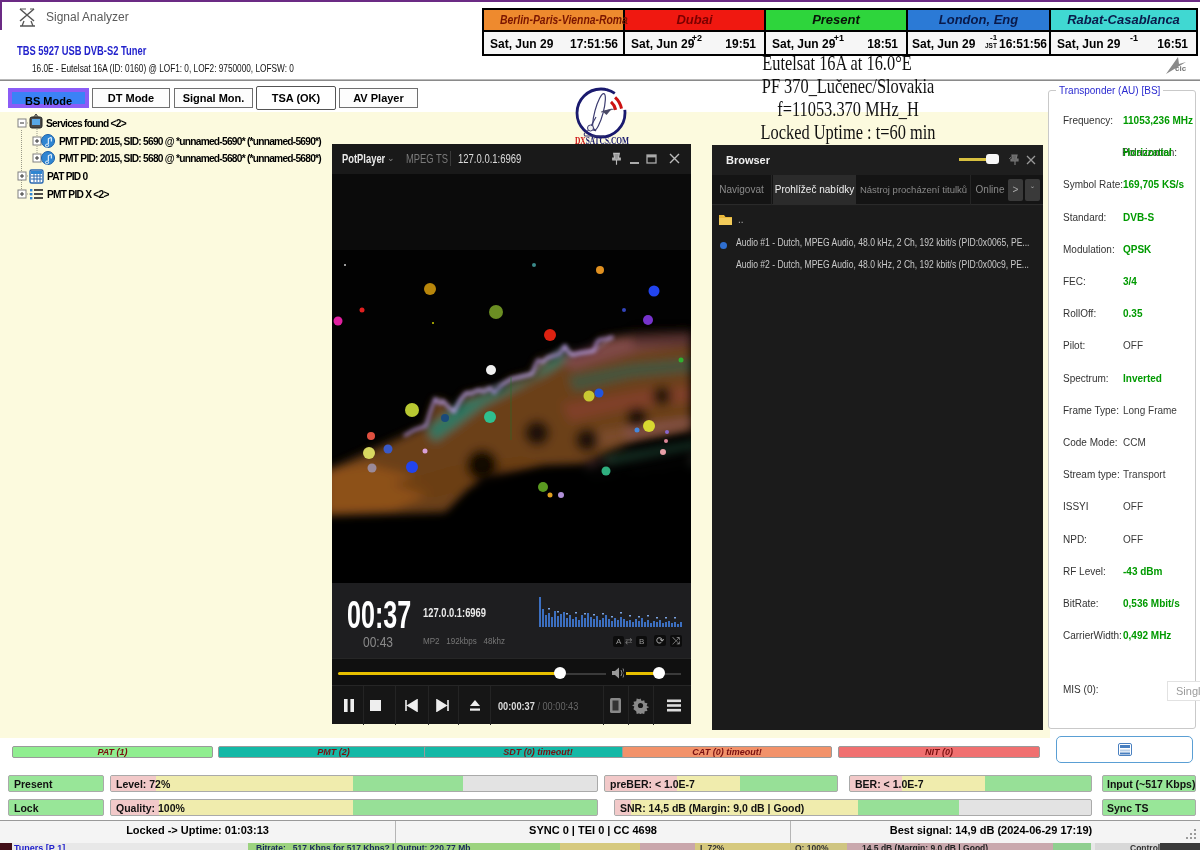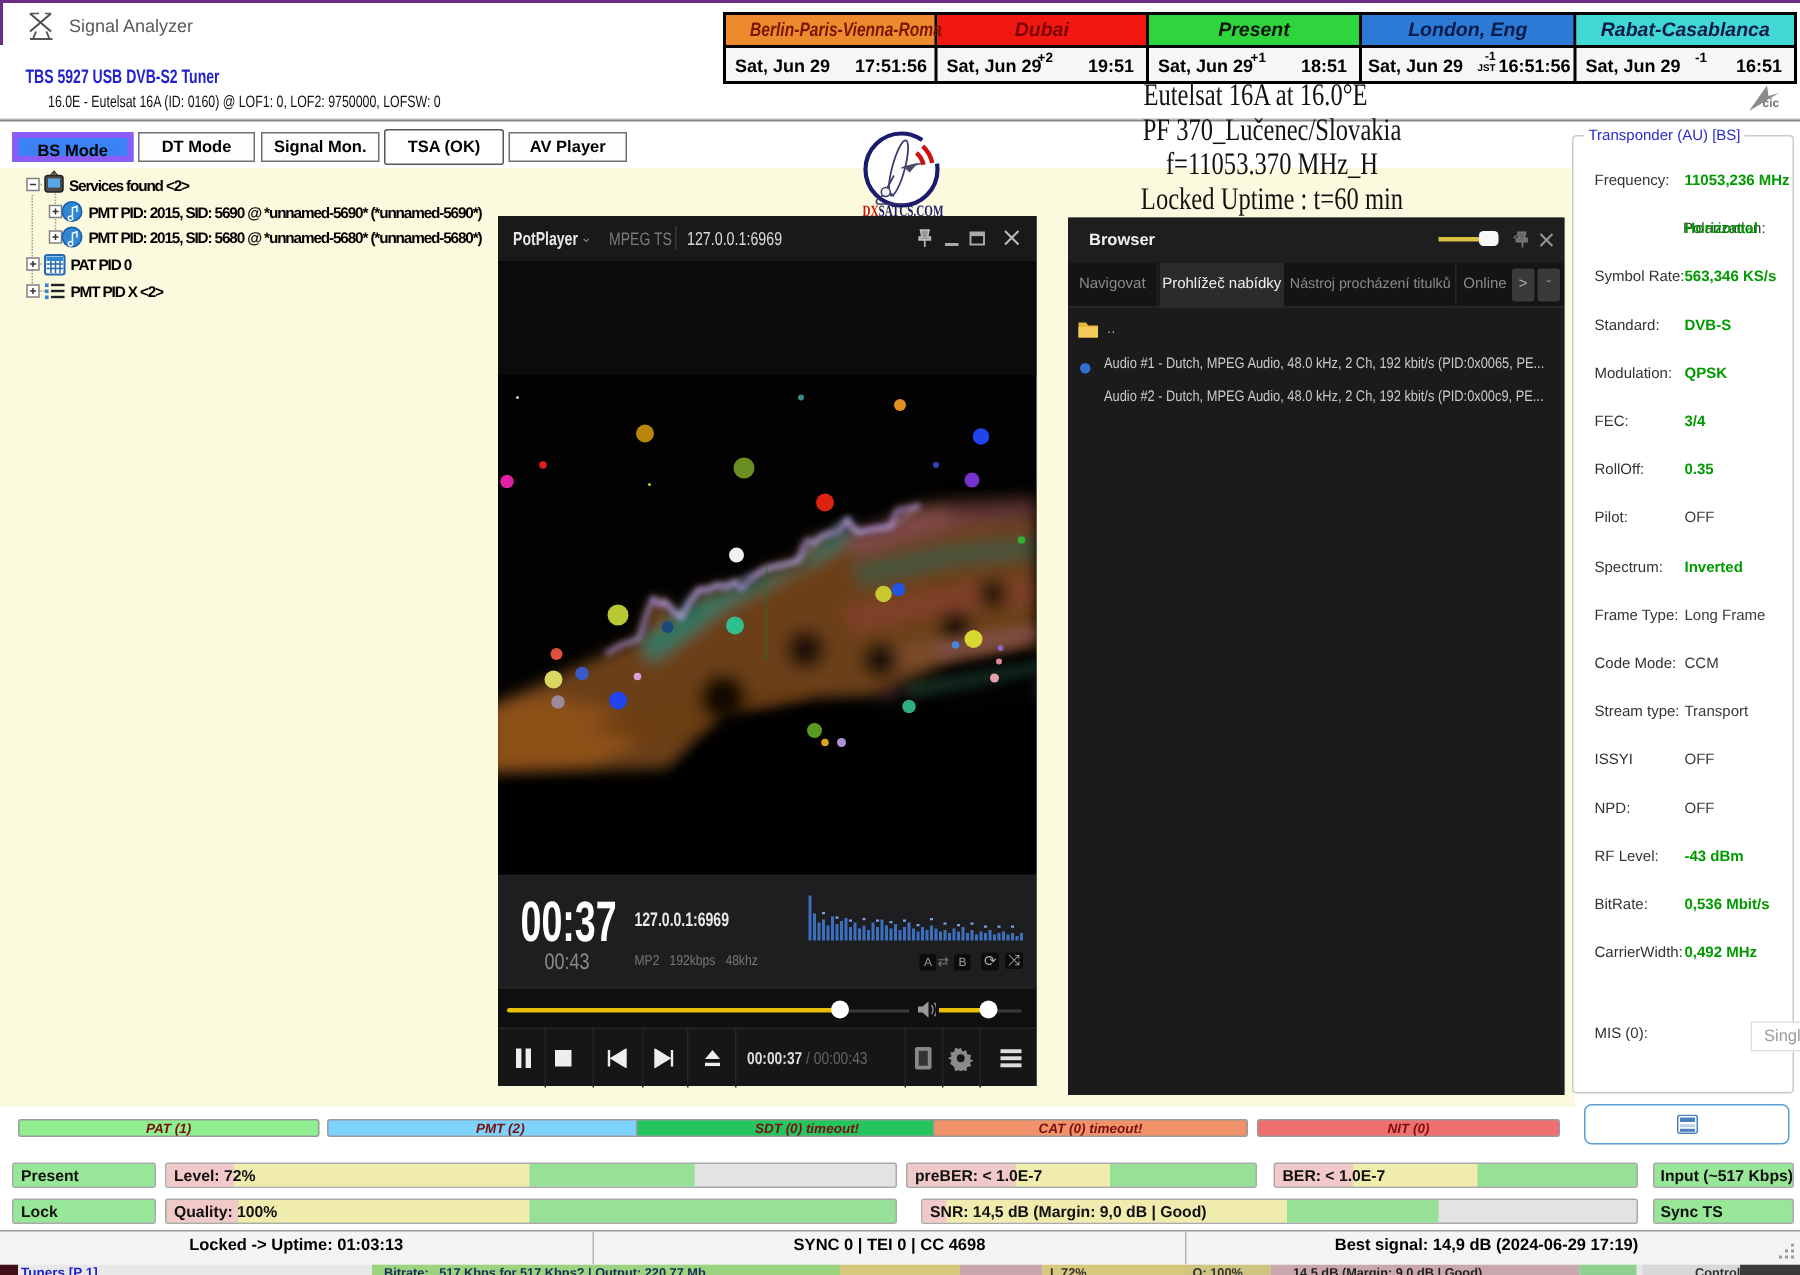--- a/index.html
+++ b/index.html
@@ -466,21 +466,21 @@
   </div>
 </div>
 
 <div class="abs" style="left:1048px;top:90px;width:148px;height:639px;border:1px solid #c9c9c9;border-radius:3px;background:#fff;"></div>
 <div class="abs" style="left:1056px;top:85px;font-size:10px;color:#2a2ad0;background:#fff;padding:0 3px;">Transponder (AU) [BS]</div>
 <div class="abs" style="left:1063px;top:115px;font-size:10px;color:#333;">Frequency:</div>
 <div class="abs" style="left:1123px;top:115px;font-size:10px;color:#009a00;font-weight:bold;">11053,236 MHz</div>
 <div class="abs" style="left:1122px;top:147px;font-size:10px;color:#333;">Polarization:</div>
 <div class="abs" style="left:1123px;top:147px;font-size:10px;color:#009a00;font-weight:bold;">Horizontal</div>
 <div class="abs" style="left:1063px;top:179px;font-size:10px;color:#333;">Symbol Rate:</div>
-<div class="abs" style="left:1123px;top:179px;font-size:10px;color:#009a00;font-weight:bold;">563,346 KS/s</div>
+<div class="abs" style="left:1123px;top:179px;font-size:10px;color:#009a00;font-weight:bold;">169,705 KS/s</div>
 <div class="abs" style="left:1063px;top:212px;font-size:10px;color:#333;">Standard:</div>
 <div class="abs" style="left:1123px;top:212px;font-size:10px;color:#009a00;font-weight:bold;">DVB-S</div>
 <div class="abs" style="left:1063px;top:244px;font-size:10px;color:#333;">Modulation:</div>
 <div class="abs" style="left:1123px;top:244px;font-size:10px;color:#009a00;font-weight:bold;">QPSK</div>
 <div class="abs" style="left:1063px;top:276px;font-size:10px;color:#333;">FEC:</div>
 <div class="abs" style="left:1123px;top:276px;font-size:10px;color:#009a00;font-weight:bold;">3/4</div>
 <div class="abs" style="left:1063px;top:308px;font-size:10px;color:#333;">RollOff:</div>
 <div class="abs" style="left:1123px;top:308px;font-size:10px;color:#009a00;font-weight:bold;">0.35</div>
 <div class="abs" style="left:1063px;top:340px;font-size:10px;color:#333;">Pilot:</div>
 <div class="abs" style="left:1123px;top:340px;font-size:10px;color:#3a3a3a;font-weight:normal;">OFF</div>
@@ -520,22 +520,22 @@
     </svg>
 </div>
 
 <style>
   .pill { position:absolute; top:746px; height:12px; border:1px solid #9a9a9a; border-radius:2px;
     text-align:center; font-size:9px; font-style:italic; font-weight:bold; color:#7a1010; line-height:10px; }
   .bar { position:absolute; height:17px; border:1px solid #aaa; border-radius:2px; overflow:hidden; }
   .bar span { position:absolute; left:5px; top:2px; font-size:10.5px; font-weight:bold; color:#111; white-space:nowrap; }
 </style>
 <div class="pill" style="left:12px;width:201px;background:#90ee90;">PAT (1)</div>
-<div class="pill" style="left:218px;width:231px;background:#7dd3fc;">PMT (2)</div>
-<div class="pill" style="left:424px;width:228px;background:#22c55e;">SDT (0) timeout!</div>
+<div class="pill" style="left:218px;width:231px;background:#14b8a6;">PMT (2)</div>
+<div class="pill" style="left:424px;width:228px;background:#14b8a6;">SDT (0) timeout!</div>
 <div class="pill" style="left:622px;width:210px;background:#f2926a;">CAT (0) timeout!</div>
 <div class="pill" style="left:838px;width:202px;background:#f07070;">NIT (0)</div>
 
 <div class="bar" style="left:8px;top:775px;width:96px;background:#98e698;">
     <span>Present</span>
   </div>
 <div class="bar" style="left:110px;top:775px;width:488px;background:#e3e3e3;">
   <div class="abs" style="left:0;top:0;width:45px;height:17px;background:#f2c9c9;"></div>
   <div class="abs" style="left:45px;top:0;width:197px;height:17px;background:#f0ecad;"></div>
   <div class="abs" style="left:242px;top:0;width:110px;height:17px;background:#97e097;"></div>

